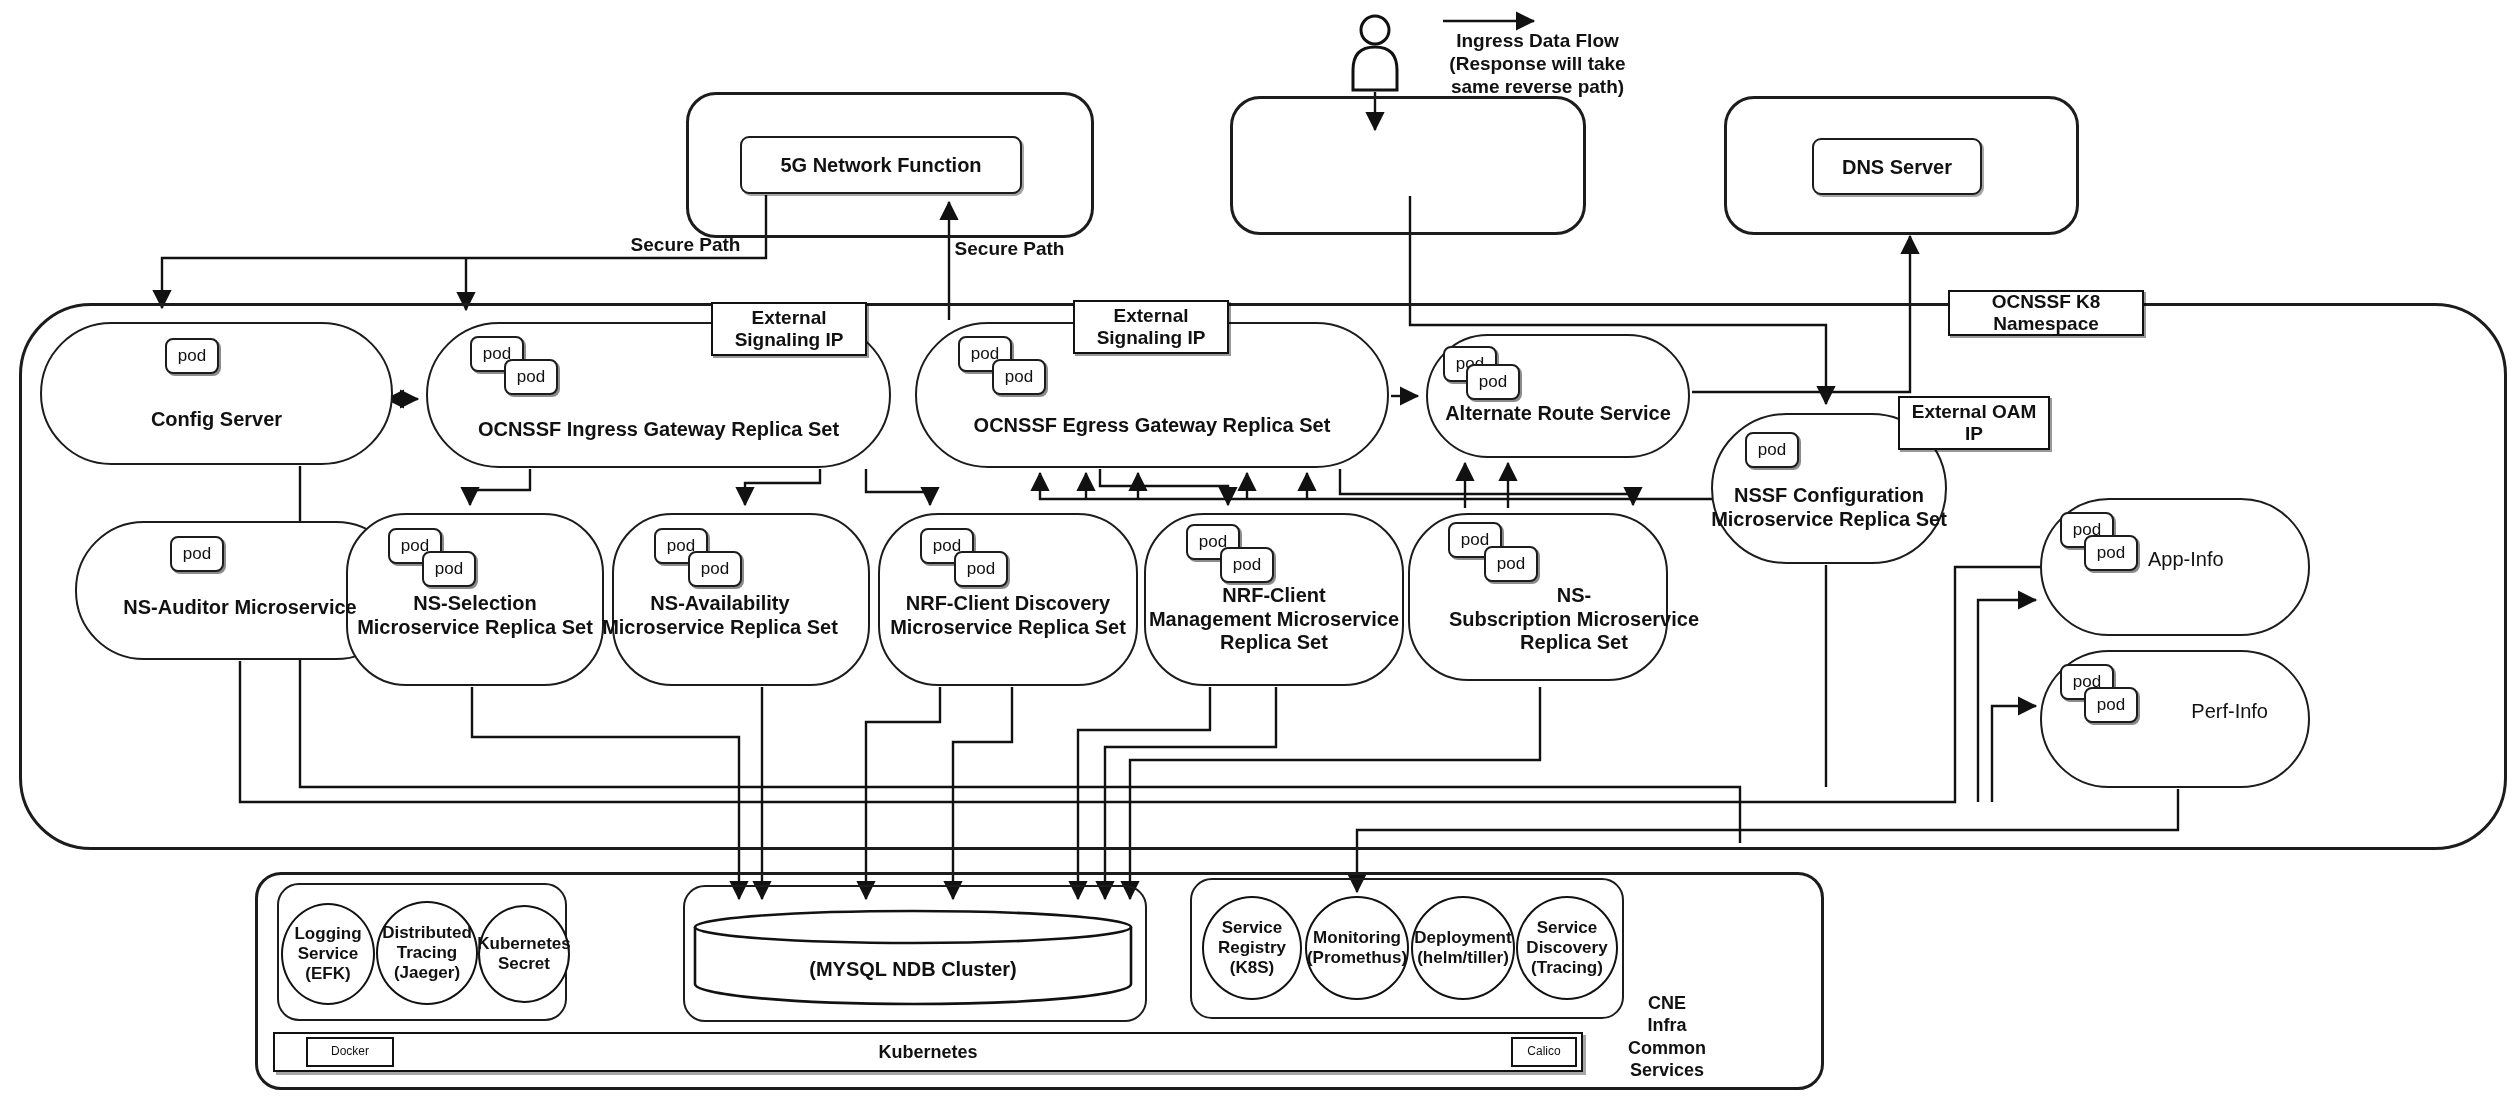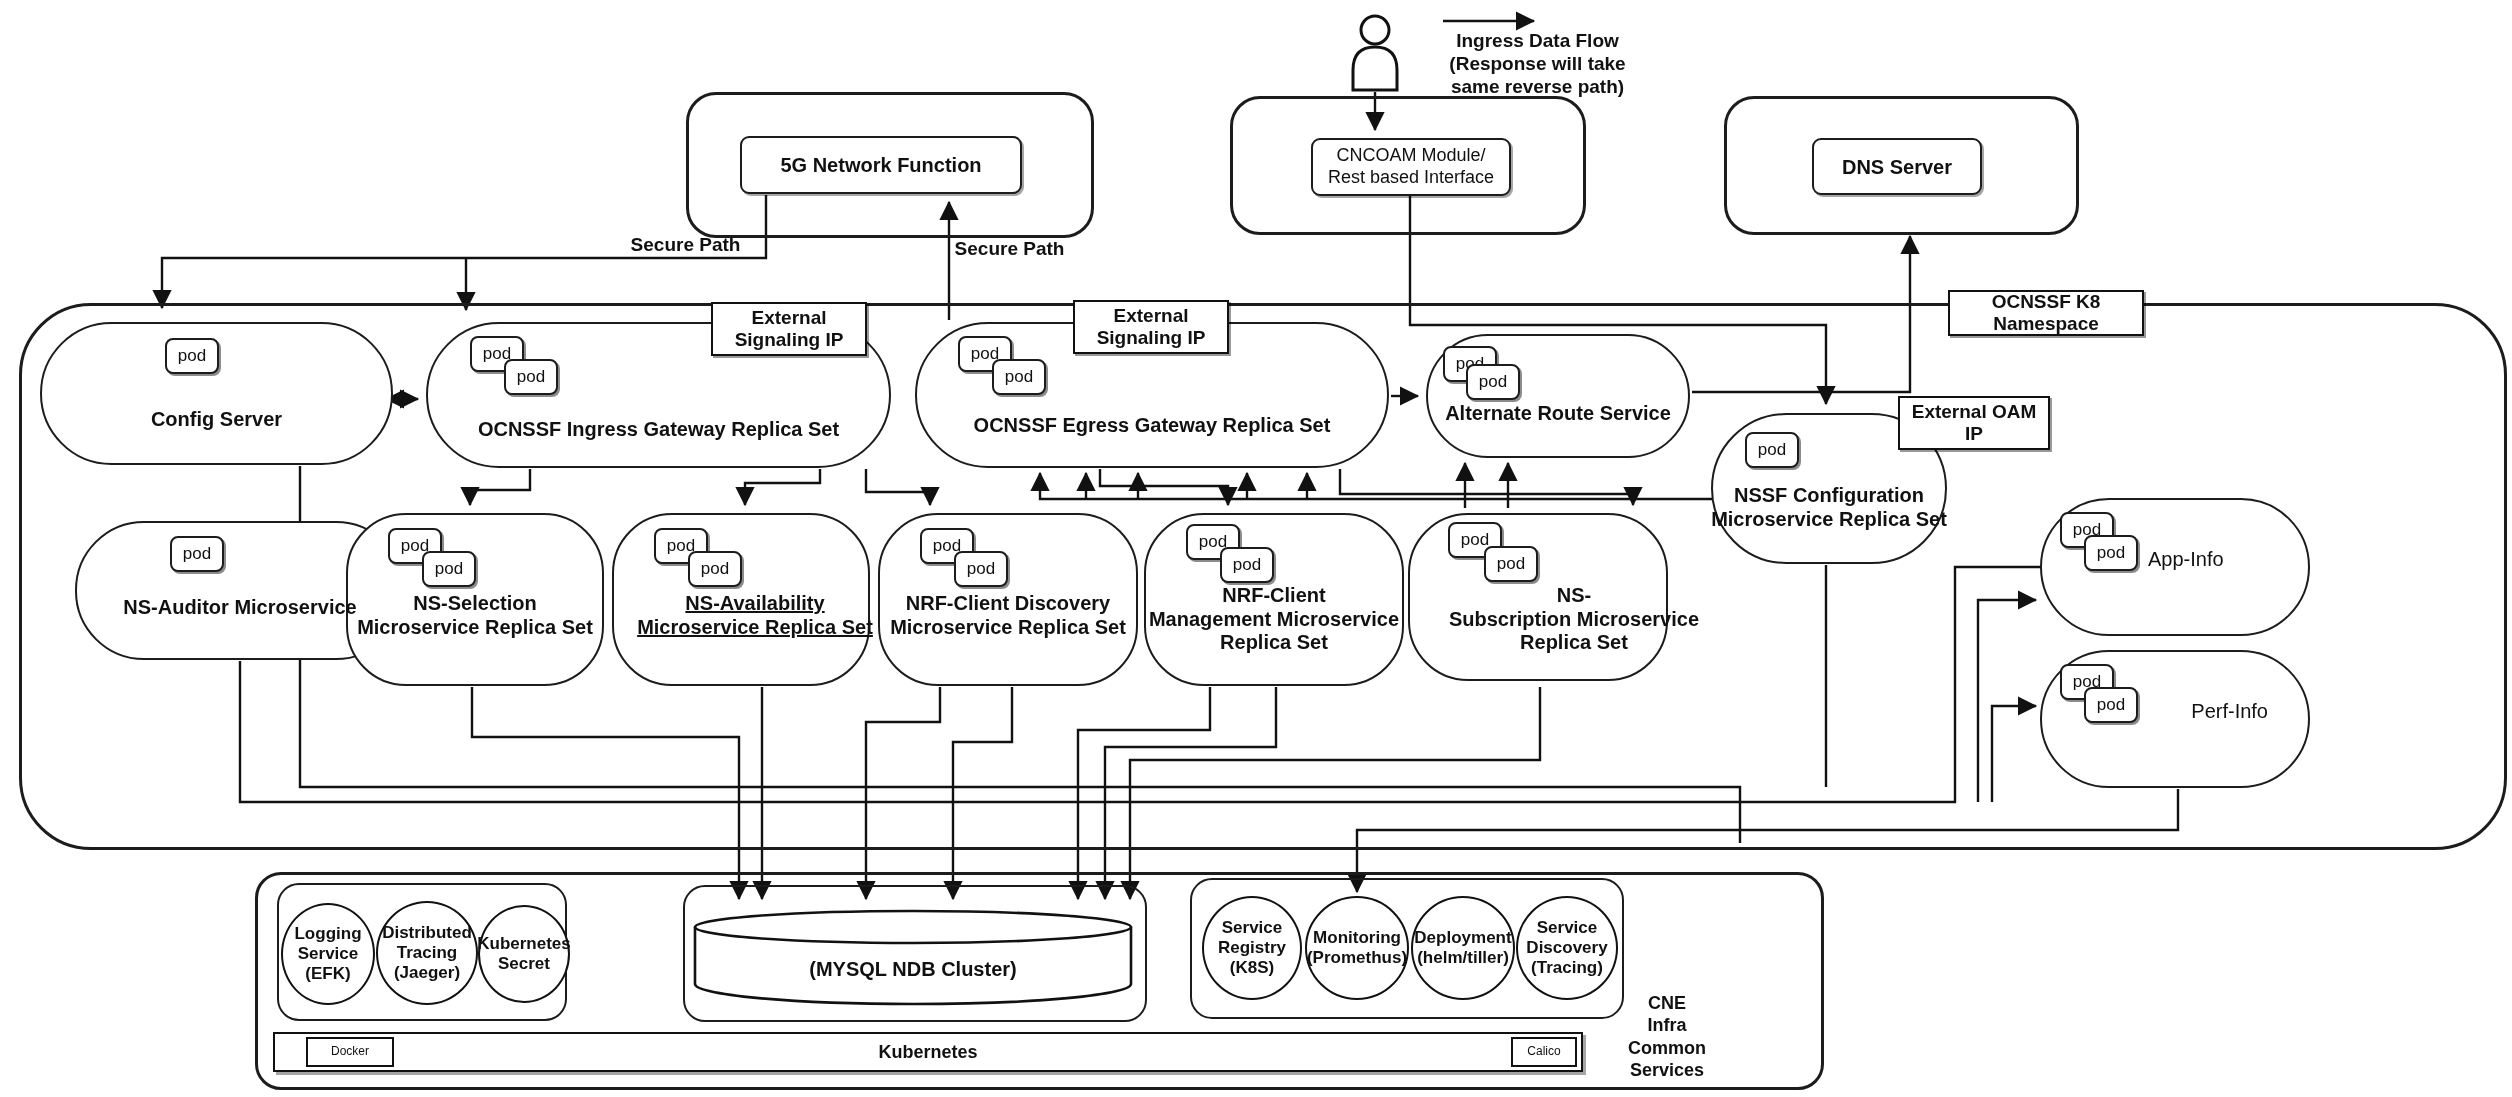--- a/index.html
+++ b/index.html
@@ -107,24 +107,20 @@
     <span>5G Network Function</span>
   </div>
   <div class="lbl" style="left:628px;top:234px;width:115px;font-size:19px;">
     <span>Secure Path</span>
   </div>
   <div class="lbl" style="left:952px;top:238px;width:115px;font-size:19px;">
     <span>Secure Path</span>
   </div>
 
   <div class="shell" style="left:1230px;top:96px;width:350px;height:133px;"></div>
-  <div class="box reg" style="left:1311px;top:138px;width:200px;height:58px;">
-    <span>CNCOAM Module/</span>
-    <span>Rest based Interface</span>
-  </div>
 
   <div class="lbl" style="left:1420px;top:30px;width:235px;font-size:19px;line-height:1.2;">
     <div>Ingress Data Flow</div>
     <div>(Response will take</div>
     <div>same reverse path)</div>
   </div>
 
   <div class="shell" style="left:1724px;top:96px;width:349px;height:133px;"></div>
   <div class="box" style="left:1812px;top:138px;width:170px;height:57px;">
     <span>DNS Server</span>
@@ -218,21 +214,21 @@
       <div>Microservice Replica Set</div>
   </div>
 
   <div class="node rad60" style="left:612px;top:513px;width:258px;height:173px;"></div>
   <div class="pod" style="left:654px;top:528px;">
       <span>pod</span>
     </div>
   <div class="pod" style="left:688px;top:551px;">
       <span>pod</span>
     </div>
-  <div class="lbl" style="left:622px;top:592px;width:266px;text-decoration:underline;">
+  <div class="lbl" style="left:587px;top:592px;width:266px;">
     <div>NS-Availability</div>
       <div>Microservice Replica Set</div>
   </div>
 
   <div class="node rad60" style="left:878px;top:513px;width:260px;height:173px;"></div>
   <div class="pod" style="left:920px;top:528px;">
       <span>pod</span>
     </div>
   <div class="pod" style="left:954px;top:551px;">
       <span>pod</span>

